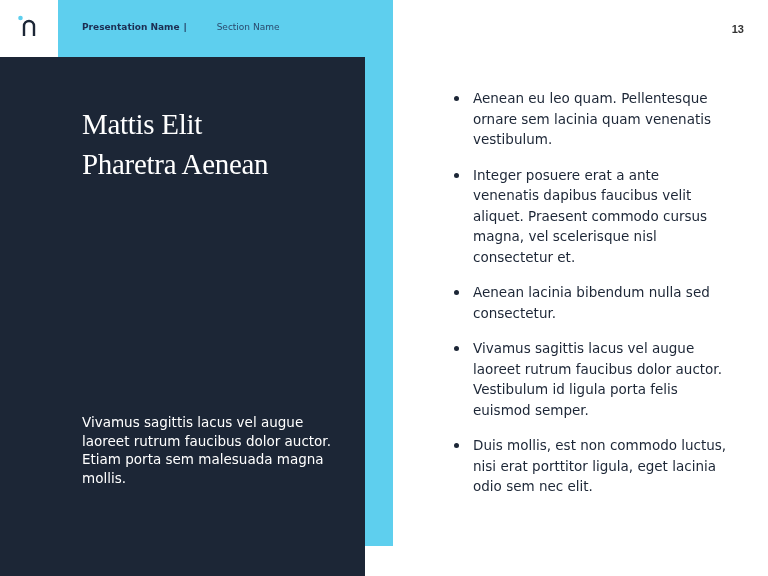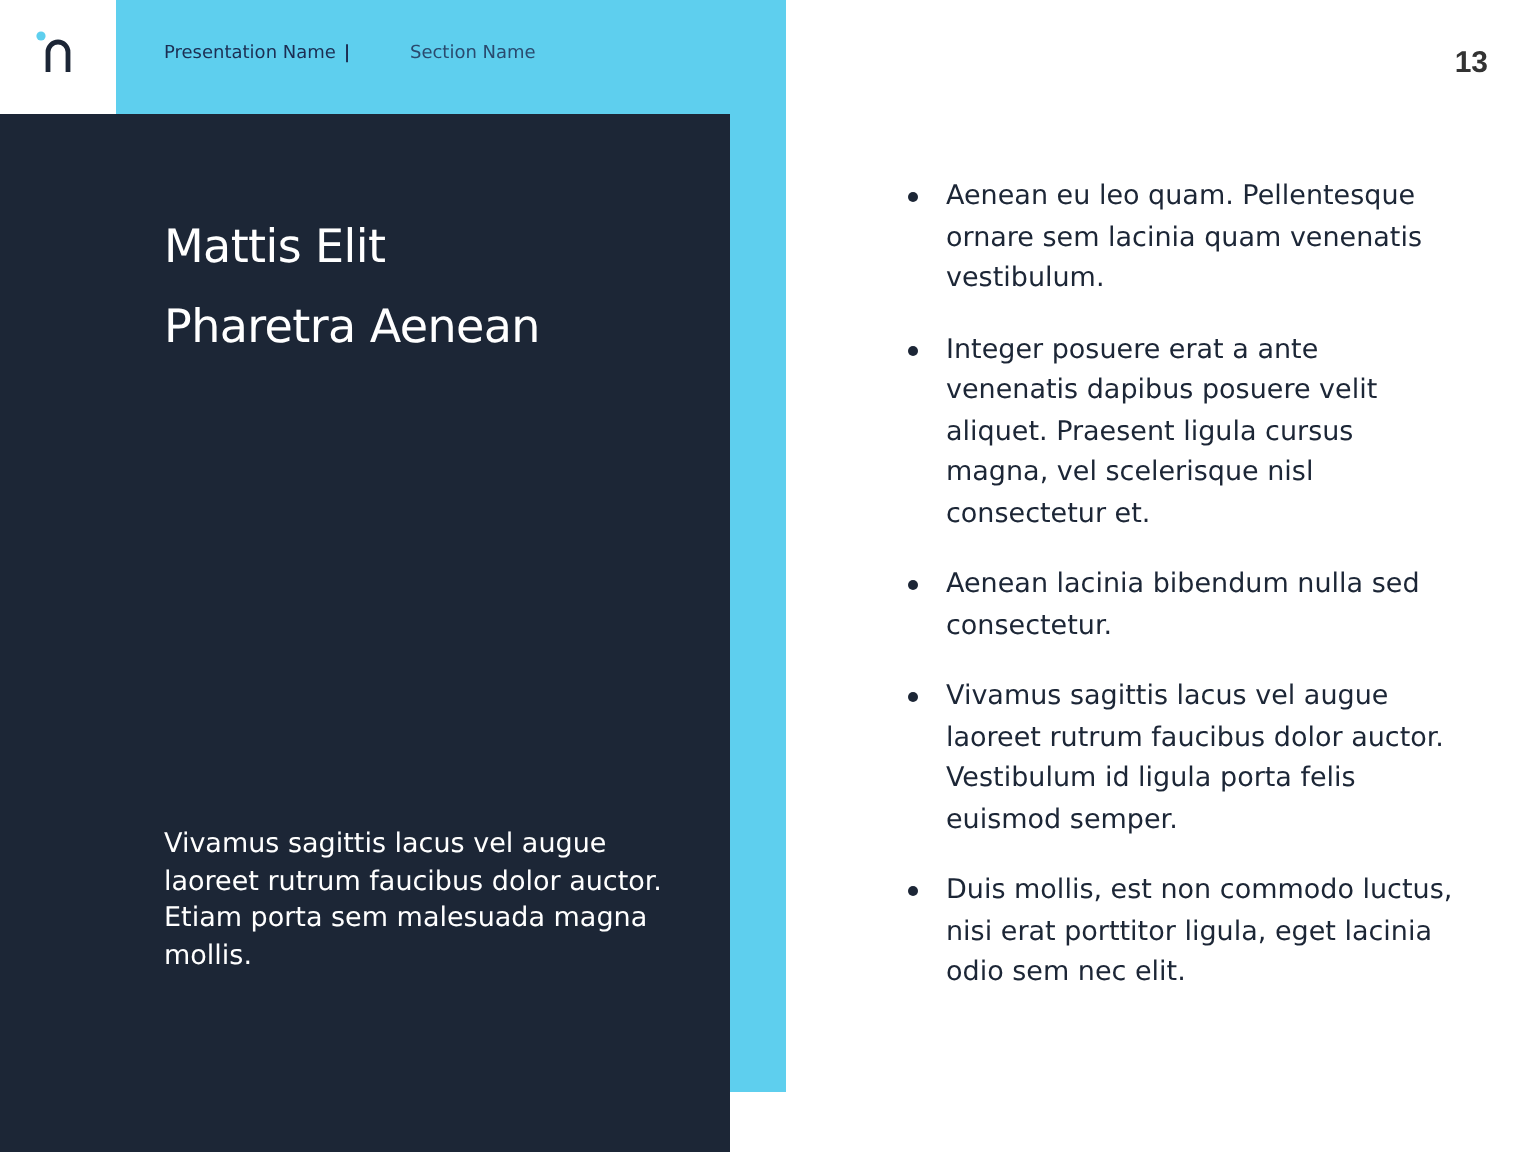--- a/index.html
+++ b/index.html
@@ -2,25 +2,25 @@
 <html><head>
 <meta charset="utf-8">
 <style>
   html, body { margin:0; padding:0; }
   body { width:768px; height:576px; position:relative; overflow:hidden; background:#ffffff;
          font-family:"DejaVu Sans", "Liberation Sans", sans-serif; }
   .blue-panel { position:absolute; left:58px; top:0; width:335px; height:546px; background:#5ecfee; }
   .dark-panel { position:absolute; left:0; top:57px; width:365px; height:519px; background:#1c2636; }
   .logo { position:absolute; left:16px; top:14px; width:24px; height:26px; }
   .header { position:absolute; left:82px; top:22px; font-size:9px; color:#1c2e52; white-space:nowrap; }
-  .header .pres { font-weight:normal; }
+  .header .pres { font-weight:bold; }
   .header .sep { font-weight:bold; margin:0 2px 0 1px; }
   .header .sect { color:#2a4a6e;margin-left:25px; }
-  .page-num { position:absolute; right:24px; top:23px; font-size:15px; color:#333; font-weight:bold; font-family:"Liberation Sans", sans-serif; }
-  .title { position:absolute; left:82px; top:104px; width:260px; font-size:23px; line-height:40px; color:#ffffff; letter-spacing:-0.3px; }
+  .page-num { position:absolute; right:24px; top:23px; font-size:11px; color:#333; font-weight:bold; font-family:"Liberation Sans", sans-serif; }
+  .title { position:absolute; left:82px; top:104px; width:260px; font-size:29px; line-height:40px; color:#ffffff; letter-spacing:-0.3px;font-family:Liberation Serif, serif; }
   .subtitle { position:absolute; left:82px; top:413px; width:250px; font-size:13.5px; line-height:18.5px; color:#ffffff; }
   .bullets { position:absolute; left:452px; top:88px; width:275px; margin:0; padding:0; list-style:none; }
   .bullets li { position:relative; padding-left:21px; font-size:13.5px; line-height:20.5px; color:#1c2636; margin-bottom:15px; }
   .bullets li .dot { position:absolute; left:2px; top:8px; width:5px; height:5px; border-radius:50%; background:#1c2636; }
 </style>
 </head>
 <body>
 
 <div class="blue-panel"></div>
 <div class="dark-panel"></div>
@@ -42,17 +42,17 @@
 
 <div class="title">
   <div>Mattis Elit</div>
   <div>Pharetra Aenean</div>
 </div>
 
 <div class="subtitle">Vivamus sagittis lacus vel augue laoreet rutrum faucibus dolor auctor. Etiam porta sem malesuada magna mollis.</div>
 
 <ul class="bullets">
   <li><span class="dot"></span><span>Aenean eu leo quam. Pellentesque ornare sem lacinia quam venenatis vestibulum.</span></li>
-  <li><span class="dot"></span><span>Integer posuere erat a ante venenatis dapibus posuere velit aliquet. Praesent ligula cursus magna, vel scelerisque nisl consectetur et.</span></li>
+  <li><span class="dot"></span><span>Integer posuere erat a ante venenatis dapibus faucibus velit aliquet. Praesent commodo cursus magna, vel scelerisque nisl consectetur et.</span></li>
   <li><span class="dot"></span><span>Aenean lacinia bibendum nulla sed consectetur.</span></li>
   <li><span class="dot"></span><span>Vivamus sagittis lacus vel augue laoreet rutrum faucibus dolor auctor. Vestibulum id ligula porta felis euismod semper.</span></li>
   <li><span class="dot"></span><span>Duis mollis, est non commodo luctus, nisi erat porttitor ligula, eget lacinia odio sem nec elit.</span></li>
 </ul>
 
 </body></html>

